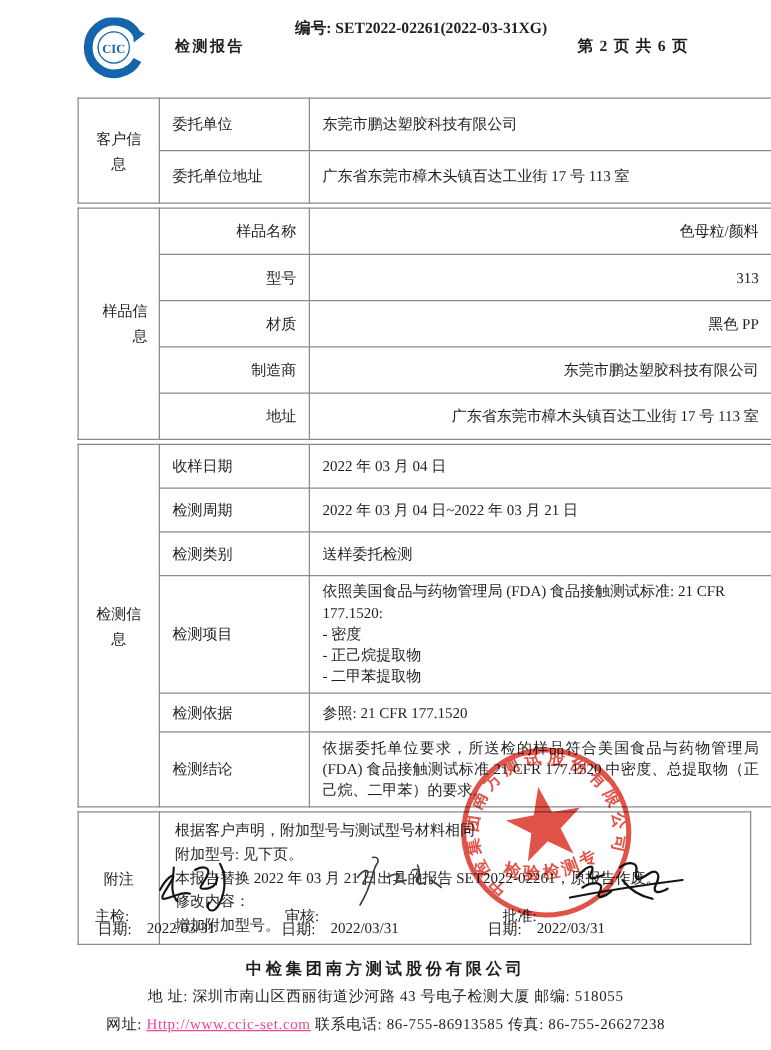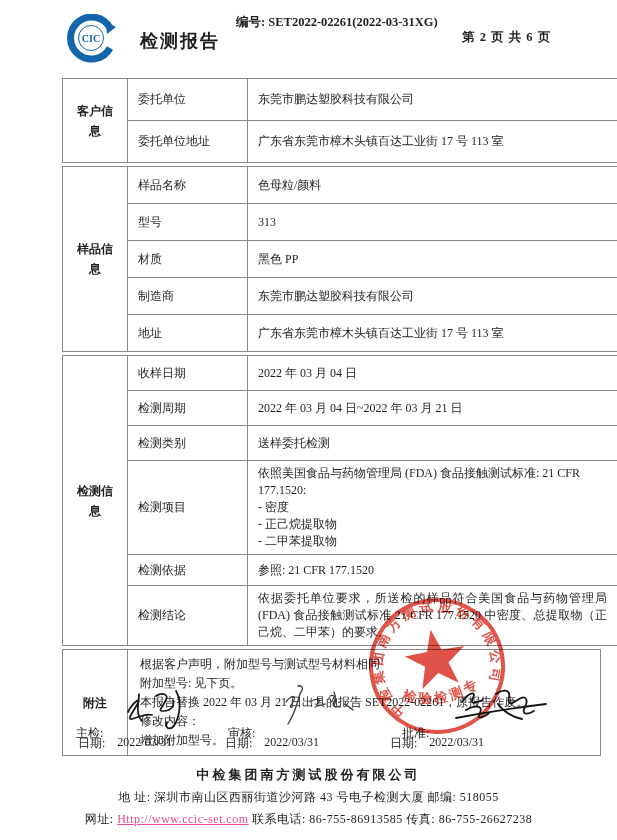--- a/index.html
+++ b/index.html
@@ -2,32 +2,32 @@
 <html><head>
 <meta charset="utf-8">
 <style>
   html,body{margin:0;padding:0;background:#ffffff;}
   .page{
     position:relative;width:617px;height:840px;margin:0 auto;background:#fff;
     font-family:"Liberation Serif","DejaVu Serif",serif;color:#1f1f1f;overflow:hidden;
   }
   
   .hdr-logo{position:absolute;left:64px;top:14px;width:56px;height:50px;}
-  .hdr-title{position:absolute;left:140px;top:29px;font-size:18px;font-weight:bold;letter-spacing:2px;}
+  .hdr-title{position:absolute;left:140px;top:29px;font-size:12px;font-weight:bold;letter-spacing:2px;}
   .hdr-no{position:absolute;left:236px;top:14px;font-size:12.5px;font-weight:bold;}
   .hdr-page{position:absolute;left:462px;top:29px;font-size:12.5px;font-weight:bold;letter-spacing:1px;}
   
   .tables{position:absolute;left:62px;top:78px;width:494px;}
   table{border-collapse:collapse;width:494px;table-layout:fixed;margin:0 0 3px 0;}
   td{border:1px solid #8a8a8a;font-size:12px;vertical-align:middle;overflow:hidden;}
-  td.sec{width:46px;text-align:center;line-height:20px;padding:0 9px;word-break:break-all;font-weight:bold;}
+  td.sec{width:46px;text-align:center;line-height:20px;padding:0 9px;word-break:break-all;}
   td.lbl{width:99px;padding:0 10px;}
   td.val{width:349px;padding:3px 10px;line-height:17px;}
   tr.h35 td{height:35px;}
-  tr.h30 td{height:30px;}
+  tr.h30 td{height:30px;text-align:right;}
   tr.h28 td{height:28px;}
   tr.h24 td{height:24px;}
   td.multiline{padding:4px 10px;}
   td.just{text-align:justify;}
   td.notes-val{width:448px;padding:5px 12px;line-height:19px;}
   
   .sigrow{position:absolute;left:62px;top:690px;width:494px;height:46px;font-size:12px;}
   .sig-label{position:absolute;top:14px;margin-top:21px;}
   .sig-svg{position:absolute;}
   .daterow{position:absolute;left:62px;top:735px;width:494px;height:20px;font-size:12px;}

